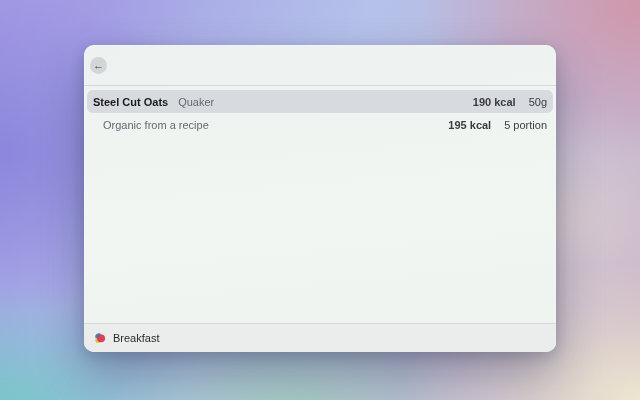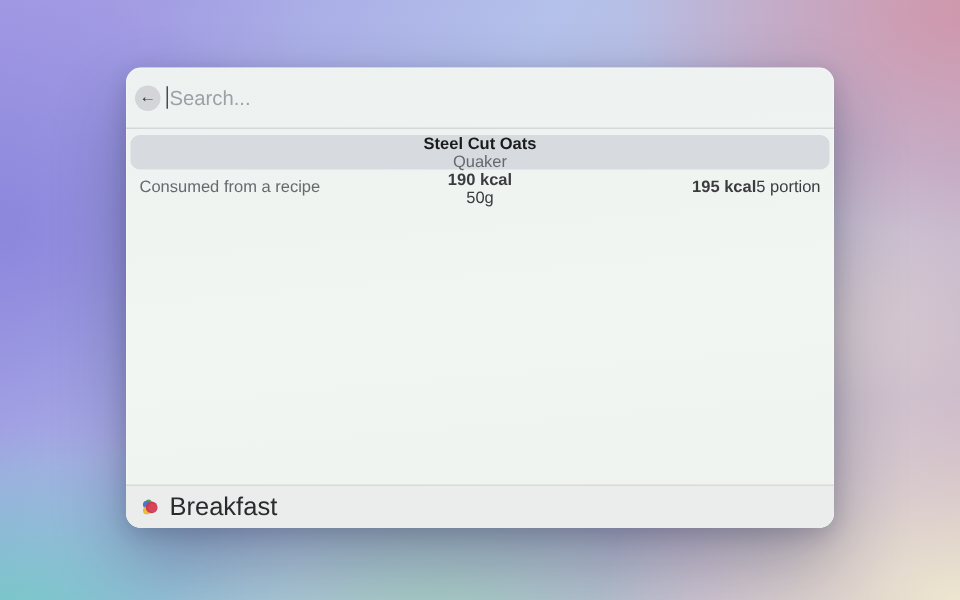--- a/index.html
+++ b/index.html
@@ -106,42 +106,44 @@
   }
   .row {
     height: 23px;
     flex: 0 0 23px;
     display: flex;
     align-items: center;
     border-radius: 6px;
     padding: 0 6px;
     cursor: pointer;
   }
-  .row.selected { background: #d7dbdf; flex-direction: column; }
+  .row.selected { background: #d7dbdf; }
   .row-name {
     font-size: 11px;
     font-weight: 700;
     color: #1b1b1d;
     white-space: nowrap;
   }
   .row-brand {
     font-size: 11px;
     color: #68686d;
+    margin-left: 10px;
     white-space: nowrap;
   }
   .row-spacer { flex: 1; }
   .row-kcal {
     font-size: 11px;
     color: #3c3c40;
     white-space: nowrap;
     font-weight: bold;
   }
   .row-amount {
     font-size: 11px;
     color: #3c3c40;
+    margin-left: 13px;
     white-space: nowrap;
     text-align: right;
   }
 
   
   .footer {
     flex: 0 0 28px;
     height: 28px;
     display: flex;
     align-items: center;
@@ -149,53 +151,49 @@
     background: #eaedec;
     border-top: 1px solid rgba(60,60,70,0.10);
   }
   .footer-icon {
     width: 12px;
     height: 12px;
     margin-right: 7px;
     flex: 0 0 12px;
   }
   .footer-label {
-    font-size: 17px;
+    font-size: 11px;
     color: #2b2b2e;
   }
 </style>
 </head>
 <body>
 
 <div class="desktop">
 
   <div class="window">
 
     <div class="searchbar">
       <button class="back-btn">
         <span>←</span>
       </button>
-      <div class="search-wrap">
-        <div class="caret"></div>
-        <input class="search-input" type="text" placeholder="Search..." style="">
-      </div>
     </div>
 
     <div class="results">
   <div class="row selected">
     <span class="row-name">Steel Cut Oats</span>
     <span class="row-brand">Quaker</span>
     <span class="row-spacer"></span>
     <span class="row-kcal">190 kcal</span>
     <span class="row-amount">50g</span>
   </div>
 
 
   <div class="row">
-    <span class="row-brand">Consumed from a recipe</span>
+    <span class="row-brand">Organic from a recipe</span>
     <span class="row-spacer"></span>
     <span class="row-kcal">195 kcal</span>
     <span class="row-amount">5 portion</span>
   </div>
 </div>
 
     <div class="footer">
       <svg class="footer-icon" viewBox="0 0 12 12" aria-hidden="true">
         <circle cx="5.1" cy="2.9" r="1.9" fill="#57a553"></circle>
         <circle cx="3.9" cy="4.4" r="2.6" fill="#4b79c8"></circle>

